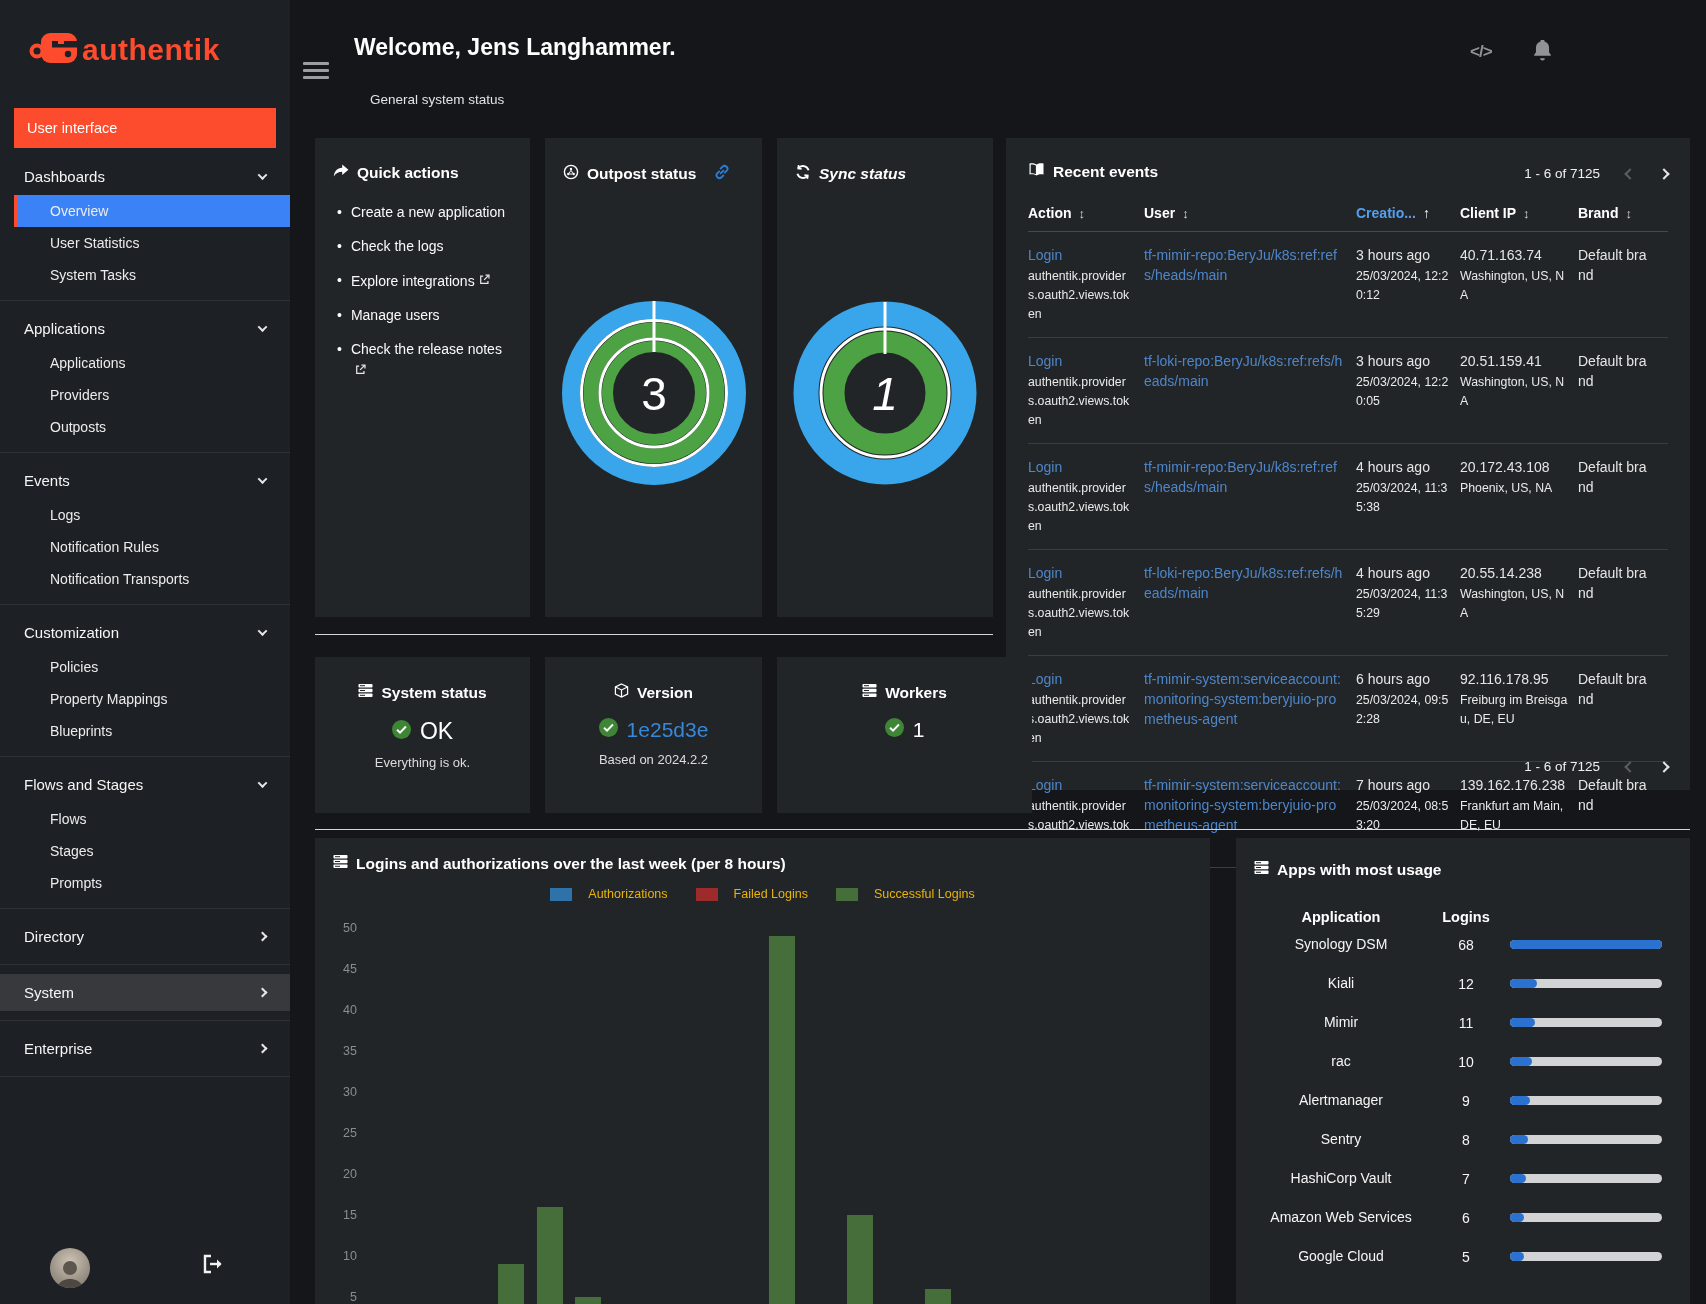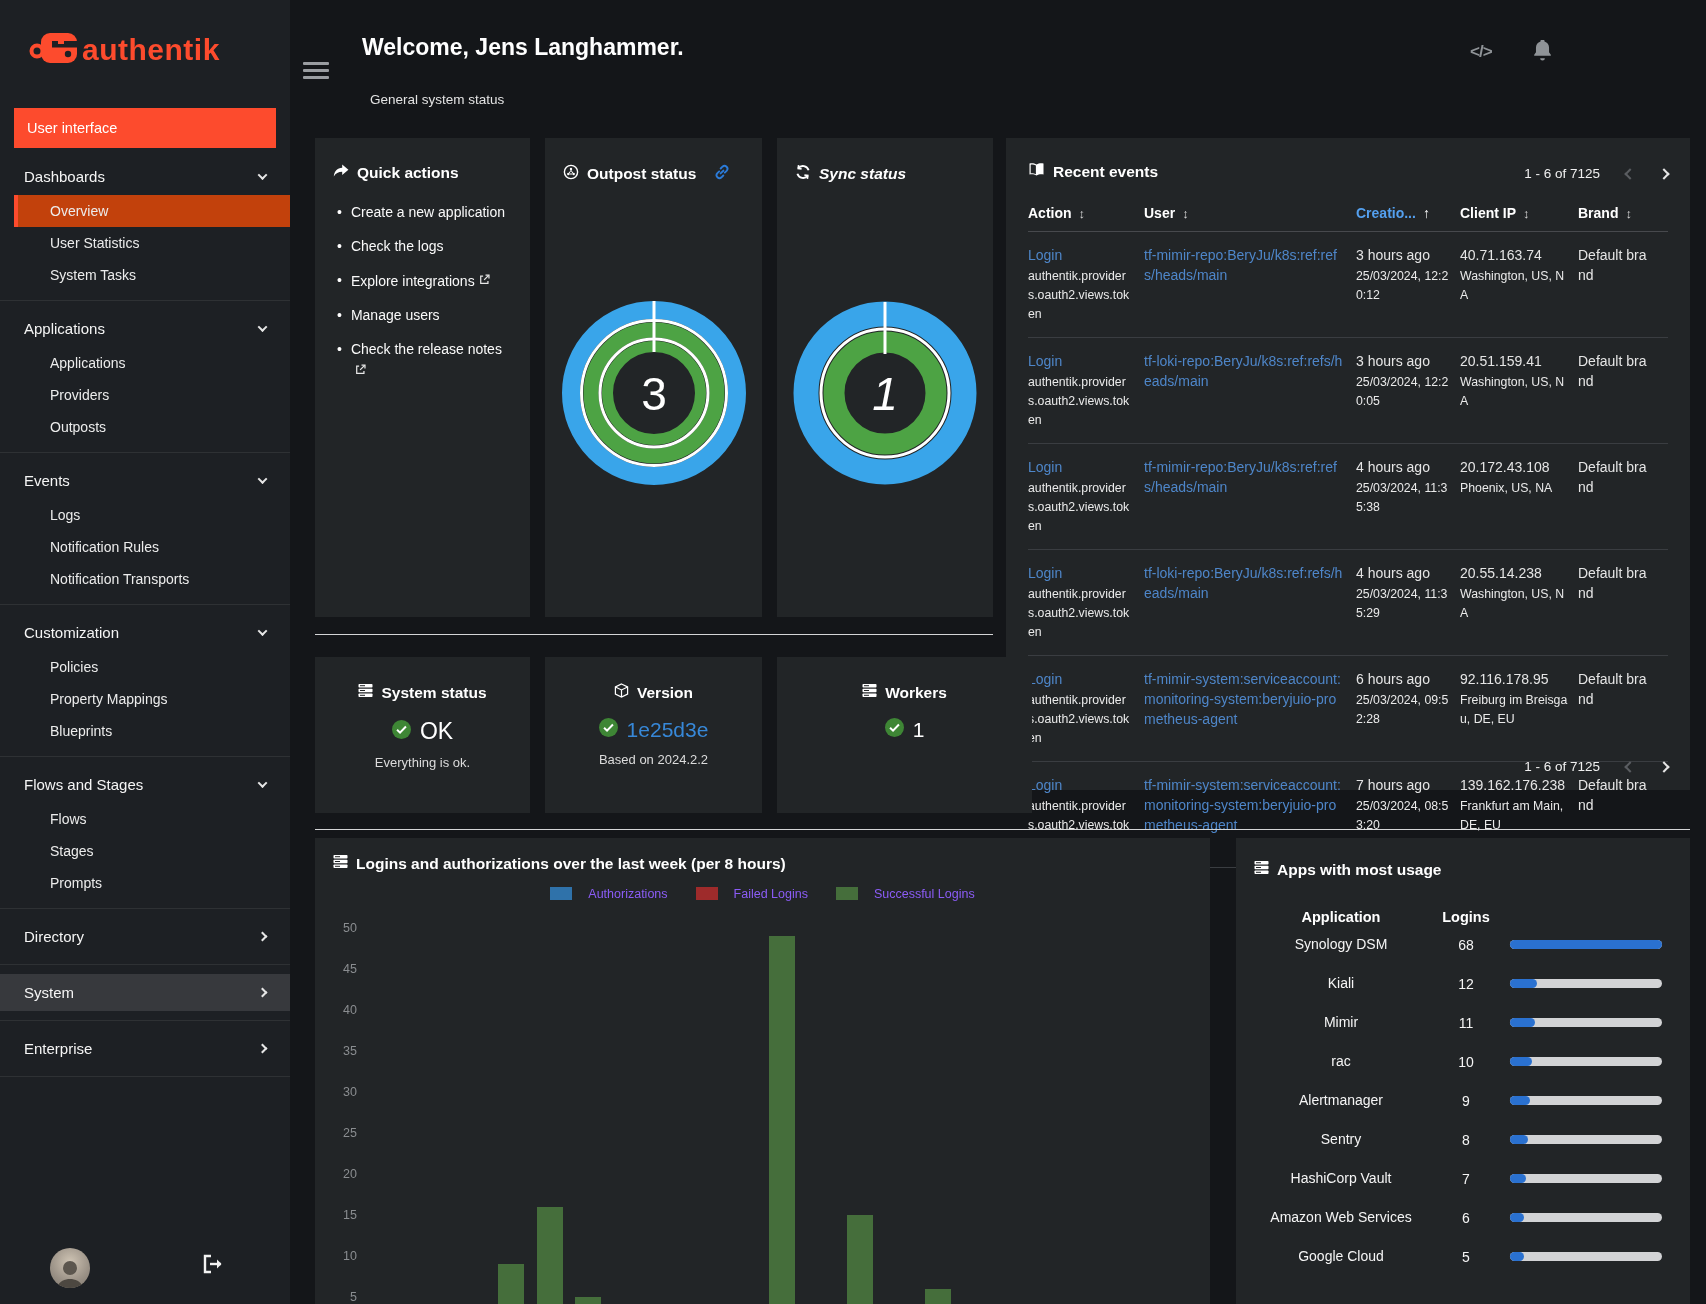--- a/index.html
+++ b/index.html
@@ -8,36 +8,36 @@
 
   
   .sidebar { position:absolute; left:0; top:0; width:290px; height:1304px; background:#1d2024; }
   .logo-wrap { padding:26px 0 0 28px; height:86px; }
   .ui-btn { display:block; margin:22px 14px 10px; width:262px; height:40px; background:#fd4b2d; color:#fff;
             border:none; text-align:left; padding:0 13px; font-size:14.5px; font-family:inherit; cursor:pointer; }
   .nav-sec-h { display:flex; justify-content:space-between; align-items:center; padding:10px 24px 10px 24px;
                font-size:15px; color:#f5f5f5; cursor:pointer; }
   .nav-sec-h.hl { background:#37393d; }
   .nav-item { padding:8px 10px 8px 50px; font-size:14px; color:#ececec; cursor:pointer; }
-  .nav-item.active { background:#c2410c; box-shadow:inset 4px 0 0 #fd4b2d; margin-left:14px; padding-left:36px; }
+  .nav-item.active { background:#3b82f6; box-shadow:inset 4px 0 0 #fd4b2d; margin-left:14px; padding-left:36px; }
   .nav-div { border-top:1px solid #2e3134; margin:9px 0; }
   .chev { display:inline-block; width:7px; height:7px; border-right:2px solid #e6e6e6; border-bottom:2px solid #e6e6e6; }
   .chev.down { transform:rotate(45deg) translate(-1px,-1px); }
   .chev.right { transform:rotate(-45deg); }
   .sb-foot { position:absolute; left:0; bottom:0; width:290px; height:64px; }
   .avatar { position:absolute; left:50px; bottom:16px; width:40px; height:40px; border-radius:50%;
             background:radial-gradient(circle at 50% 35%, #cfc4b4 0%, #9a9186 60%, #7d756b 100%); overflow:hidden; cursor:pointer; }
   .avatar svg { position:absolute; left:0; top:6px; }
   .logout { position:absolute; left:202px; bottom:26px; cursor:pointer; }
 
   
   .main { position:absolute; left:290px; top:0; width:1416px; height:1304px; }
   .burger { position:absolute; left:13px; top:62px; width:26px; cursor:pointer; }
   .burger div { height:3px; background:#9a9da1; margin-bottom:4px; border-radius:1px; }
-  .pg-title { position:absolute; left:72px; top:34px; font-size:23px; font-weight:bold; color:#fff; }
+  .pg-title { position:absolute; left:64px; top:34px; font-size:23px; font-weight:bold; color:#fff; }
   .pg-sub { position:absolute; left:80px; top:92px; font-size:13.5px; color:#e3e3e3; }
   .hdr-code { position:absolute; left:1180px; top:42px; font-size:17px; font-weight:bold; color:#8f9397;
               letter-spacing:-1px; cursor:pointer; }
   .hdr-bell { position:absolute; left:1243px; top:40px; cursor:pointer; }
 
   
   .card { position:absolute; background:#222527; }
   .card-title { display:flex; align-items:center; gap:8px; padding:26px 18px 0 18px;
                 font-size:15.5px; font-weight:bold; color:#fff; }
   .c-qa      { left:25px;  top:138px; width:215px; height:479px; }
@@ -88,21 +88,21 @@
   .sort-active { color:#54a0ef; cursor:pointer; }
   .sort-up { color:#fff; margin-left:7px; cursor:pointer; }
   .ev-link { color:#4e86c9; font-size:14px; line-height:20px; word-break:break-all; cursor:pointer; }
   .ev-sub { font-size:12.3px; line-height:19px; color:#eaeaea; word-break:break-all; margin-top:2px; }
   .ev-main { font-size:14px; line-height:20px; color:#e5e5e5; }
   .ev-small { font-size:12.3px; line-height:19px; color:#eaeaea; word-break:break-all; margin-top:2px; }
   .ev-foot { position:absolute; right:22px; bottom:16px; }
 
   
   .legend { display:flex; justify-content:center; gap:28px; margin-top:14px; }
-  .leg-item { display:flex; align-items:flex-start; gap:16px; font-size:12.5px; color:#8b5cf6; }
+  .leg-item { display:flex; align-items:center; gap:16px; font-size:12.5px; color:#eab308; }
   .leg-sw { width:22px; height:13px; }
   .plot { position:absolute; left:0; top:0; width:895px; height:530px; }
   .ytick { position:absolute; width:34px; text-align:right; font-size:12.5px; color:#8a8d90; }
   .cbar { position:absolute; }
 
   
   .ap-head { display:grid; grid-template-columns:162px 88px 1fr; padding:0 24px; margin-top:30px;
              font-size:14.5px; font-weight:bold; text-align:center; }
   .ap-row { display:grid; grid-template-columns:162px 88px 1fr; padding:0 24px; align-items:center;
             min-height:39px; text-align:center; font-size:14px; color:#f5f5f5; }

